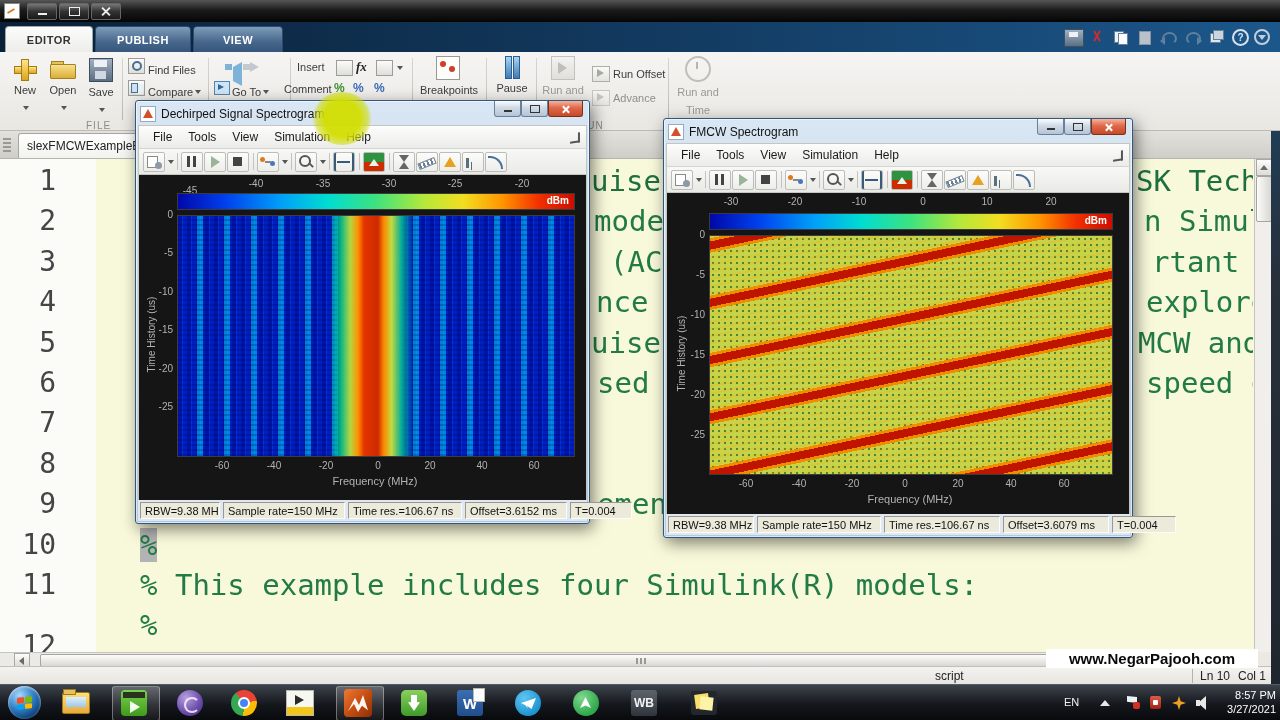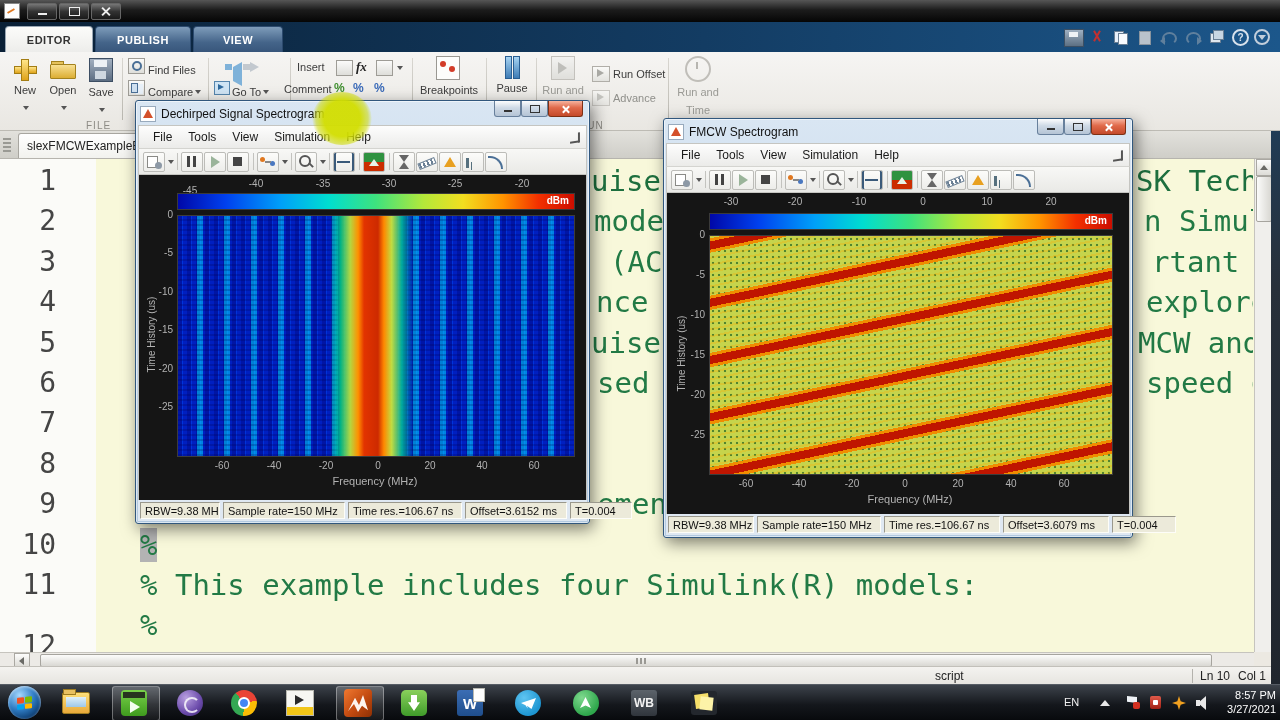--- a/index.html
+++ b/index.html
@@ -552,20 +552,21 @@
       <span class="sc" style="width:76px;">RBW=9.38 MHz</span>
       <span class="sc" style="width:114px;">Sample rate=150 MHz</span>
       <span class="sc" style="width:106px;">Time res.=106.67 ns</span>
       <span class="sc" style="width:96px;">Offset=3.6079 ms</span>
       <span class="sc" style="width:54px;">T=0.004</span>
     </div>
   </div>
 
   <div id="blob"></div>
 
+  <div id="wmstrip">www.NegarPajooh.com</div>
 
   <div id="taskbar">
     <span class="orb">
       <span class="winflag">
         <i style="background:#f25022;"></i>
           <i style="background:#7fba00;"></i>
           <i style="background:#00a4ef;"></i>
           <i style="background:#ffb900;"></i>
       </span>
     </span>

